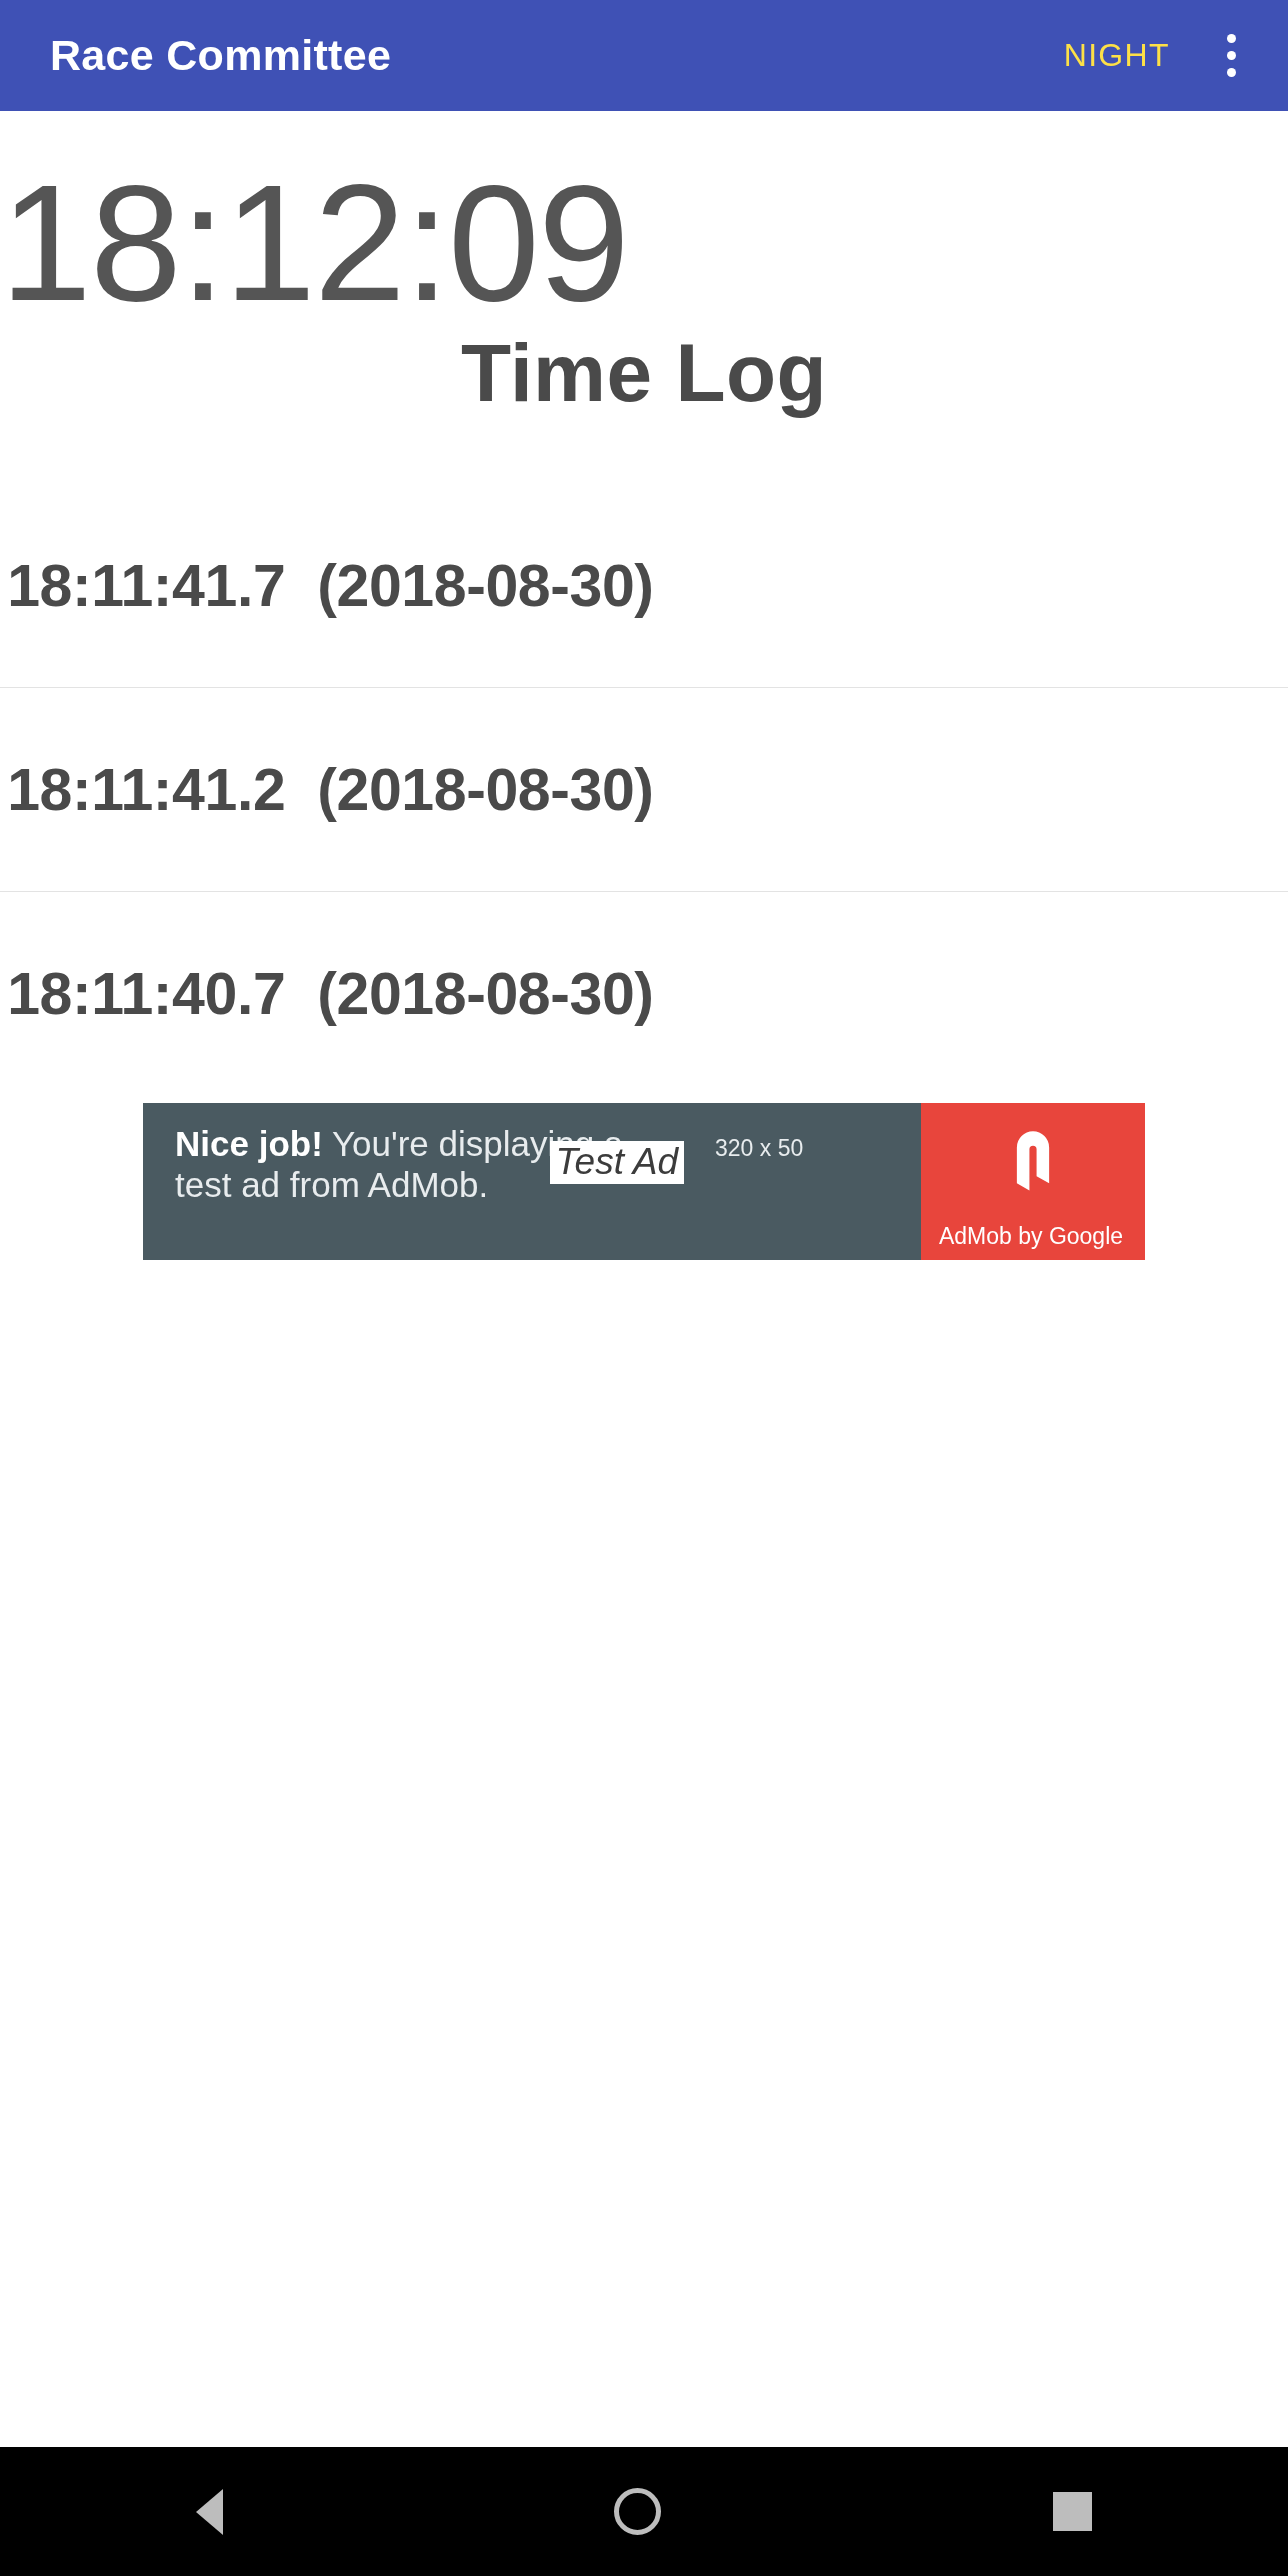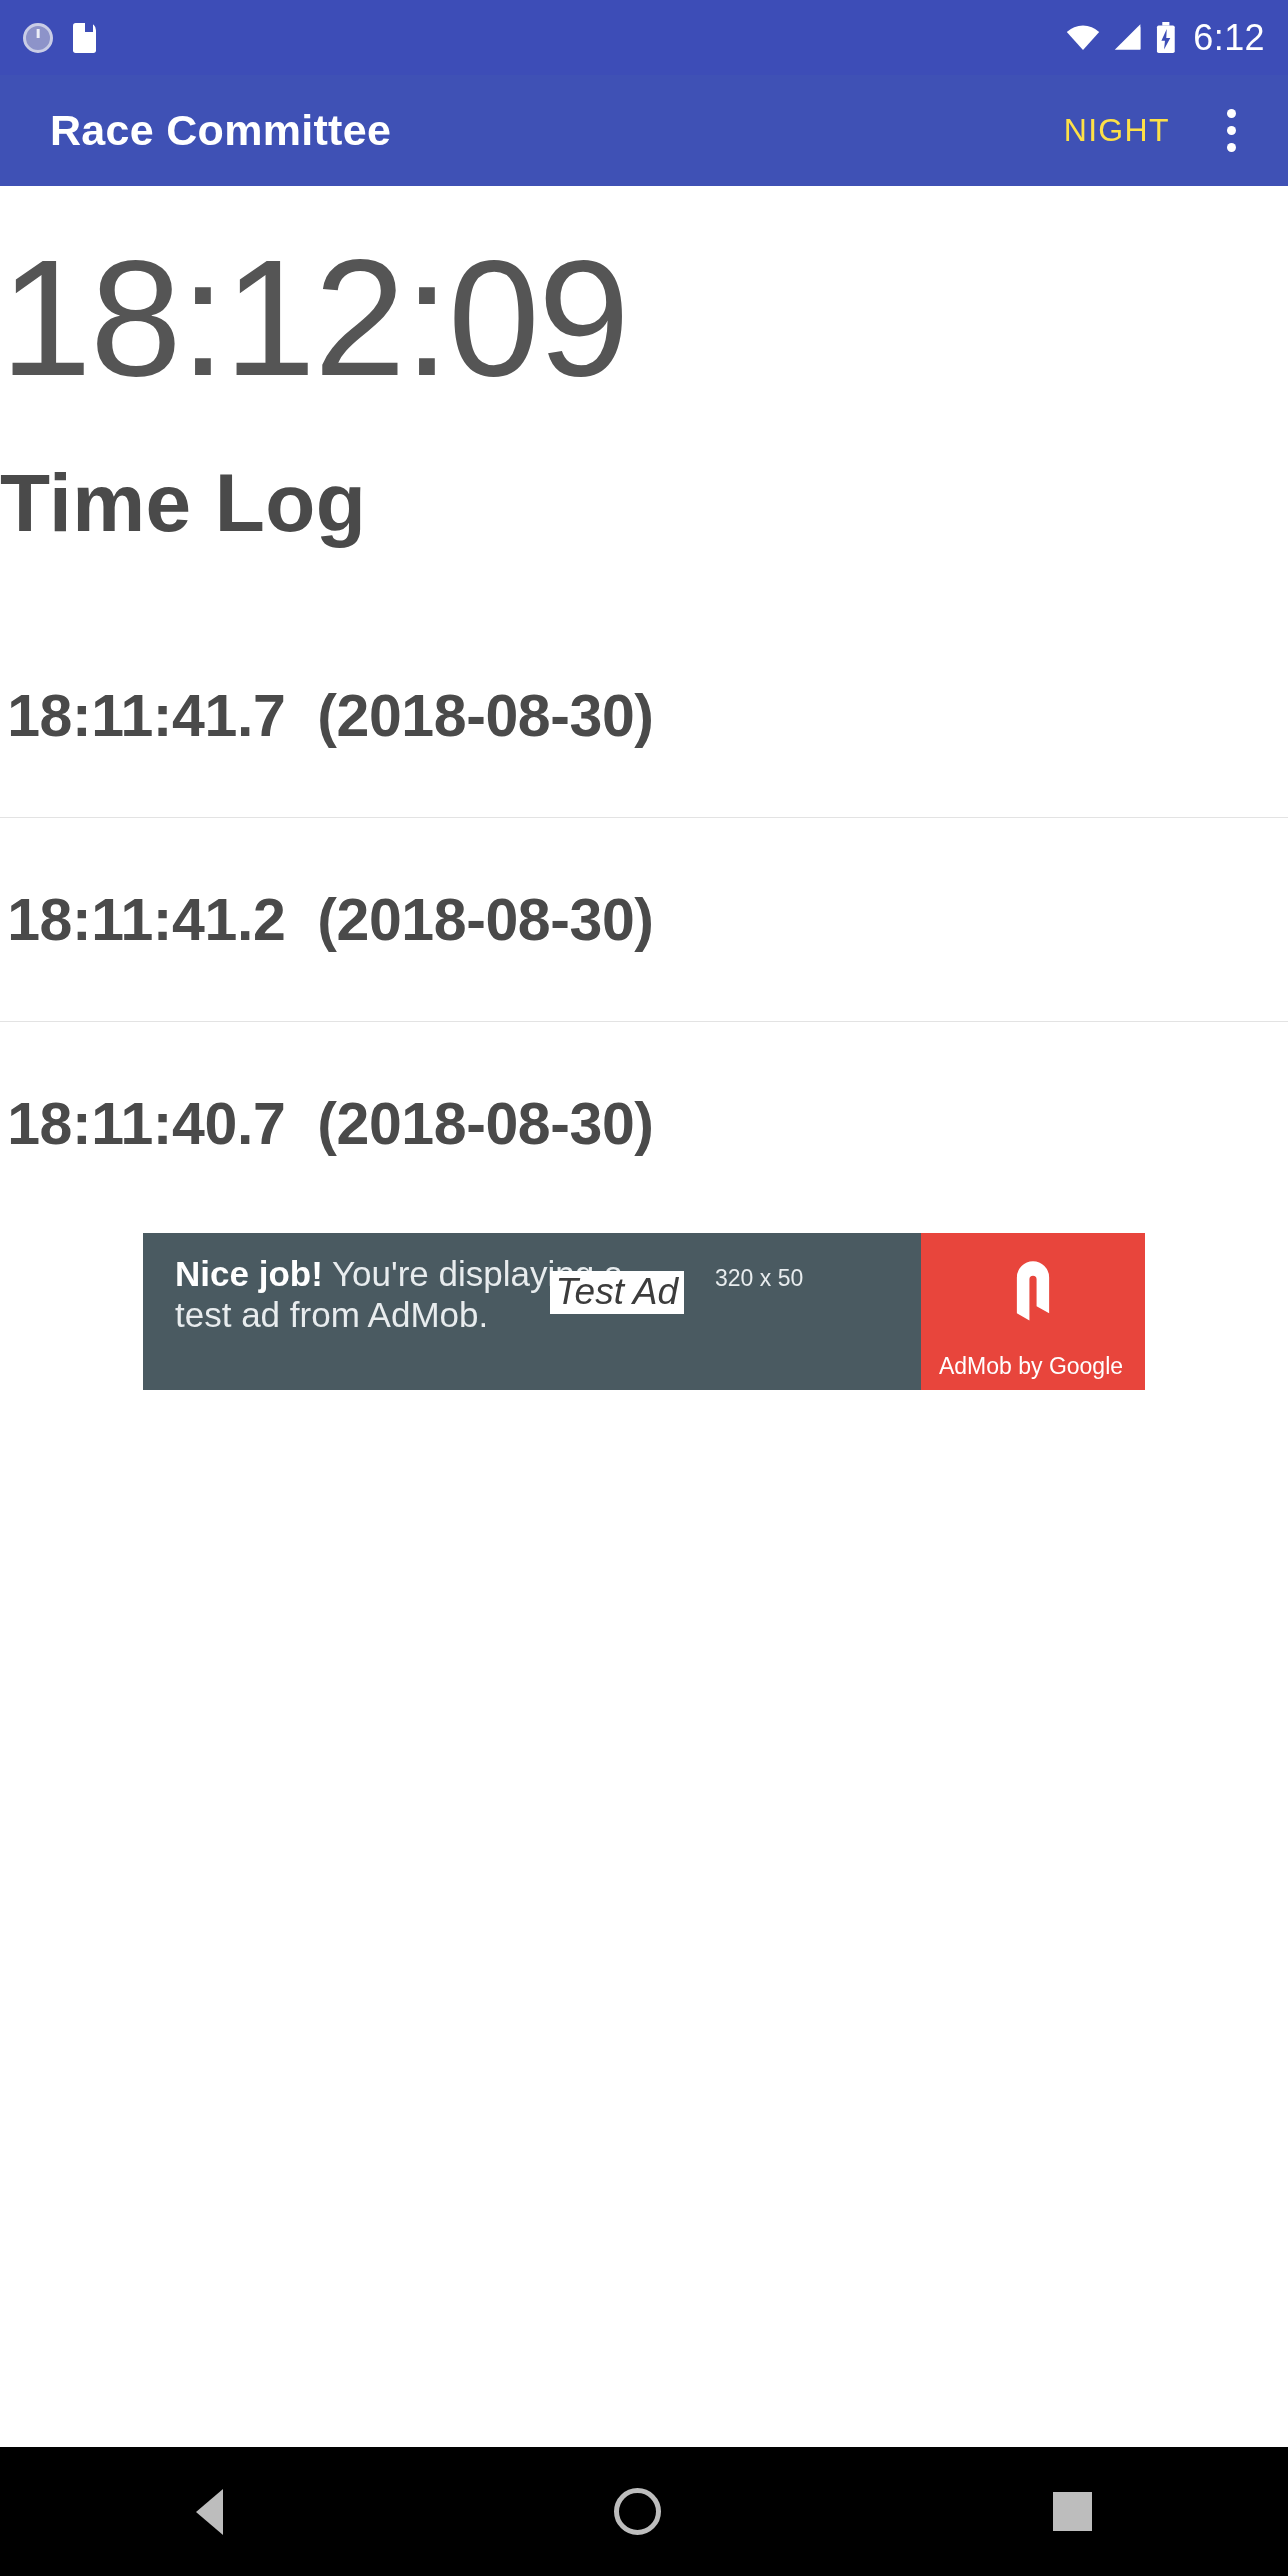--- a/index.html
+++ b/index.html
@@ -156,25 +156,24 @@
   .big-clock {
     color: #555555;
     font-size: 165px;
     font-weight: 300;
     letter-spacing: -1.8px;
     margin-top: 50px;
     line-height: 1.0;
     font-family: "Liberation Sans", sans-serif;
   }
   .section-title {
-    text-align: left;
+    text-align: center;
     color: #4a4a4a;
     font-size: 82px;
     font-weight: bold;
-    margin-top: 55px;
     letter-spacing: 0.4px;
   }
   .log-list {
     margin-top: 64px;
   }
   .log-row {
     height: 204px;
     display: flex;
     align-items: center;
     padding-left: 7.2px;
@@ -292,48 +291,20 @@
     width: 39px;
     height: 39px;
     background: #bdbdbd;
   }
 </style>
 </head>
 <body>
 
 <div class="phone">
 
-  <div class="status-bar">
-    <div class="status-left">
-      <div class="sync-icon"></div>
-      <div class="sd-icon"></div>
-    </div>
-    <div class="status-right">
-      <div class="wifi-icon">
-        <svg width="36" height="27" viewBox="0 0 40 30" aria-hidden="true">
-          <path d="M20 29 L2 9 A26 26 0 0 1 38 9 Z" fill="#ffffff"></path>
-        </svg>
-      </div>
-      <div class="sig-icon">
-        <svg width="30" height="29" viewBox="0 0 34 32" aria-hidden="true">
-          <path d="M31 1 L31 30 L2 30 Z" fill="#ffffff"></path>
-          <path d="M31 1 L31 30 L2 30 Z" fill="none" stroke="#3d4db7" stroke-width="0"></path>
-          <path d="M31 4 L8 29 L31 29 Z" fill="#ffffff"></path>
-        </svg>
-      </div>
-      <div class="bat-icon">
-        <svg width="19.7" height="32" viewBox="0 0 22 36" aria-hidden="true">
-          <rect x="7" y="0" width="8" height="4" fill="#ffffff"></rect>
-          <rect x="1" y="4" width="20" height="31" rx="2" fill="#ffffff"></rect>
-          <path d="M12 8 L6 21 L10 21 L9 31 L16 18 L11.5 18 Z" fill="#3d4db7"></path>
-        </svg>
-      </div>
-      <div class="status-clock">6:12</div>
-    </div>
-  </div>
 
   <div class="app-bar">
     <div class="app-title">Race Committee</div>
     <div class="app-actions">
       <div class="night-btn">NIGHT</div>
       <div class="overflow-btn">
         <span></span>
         <span></span>
         <span></span>
       </div>

